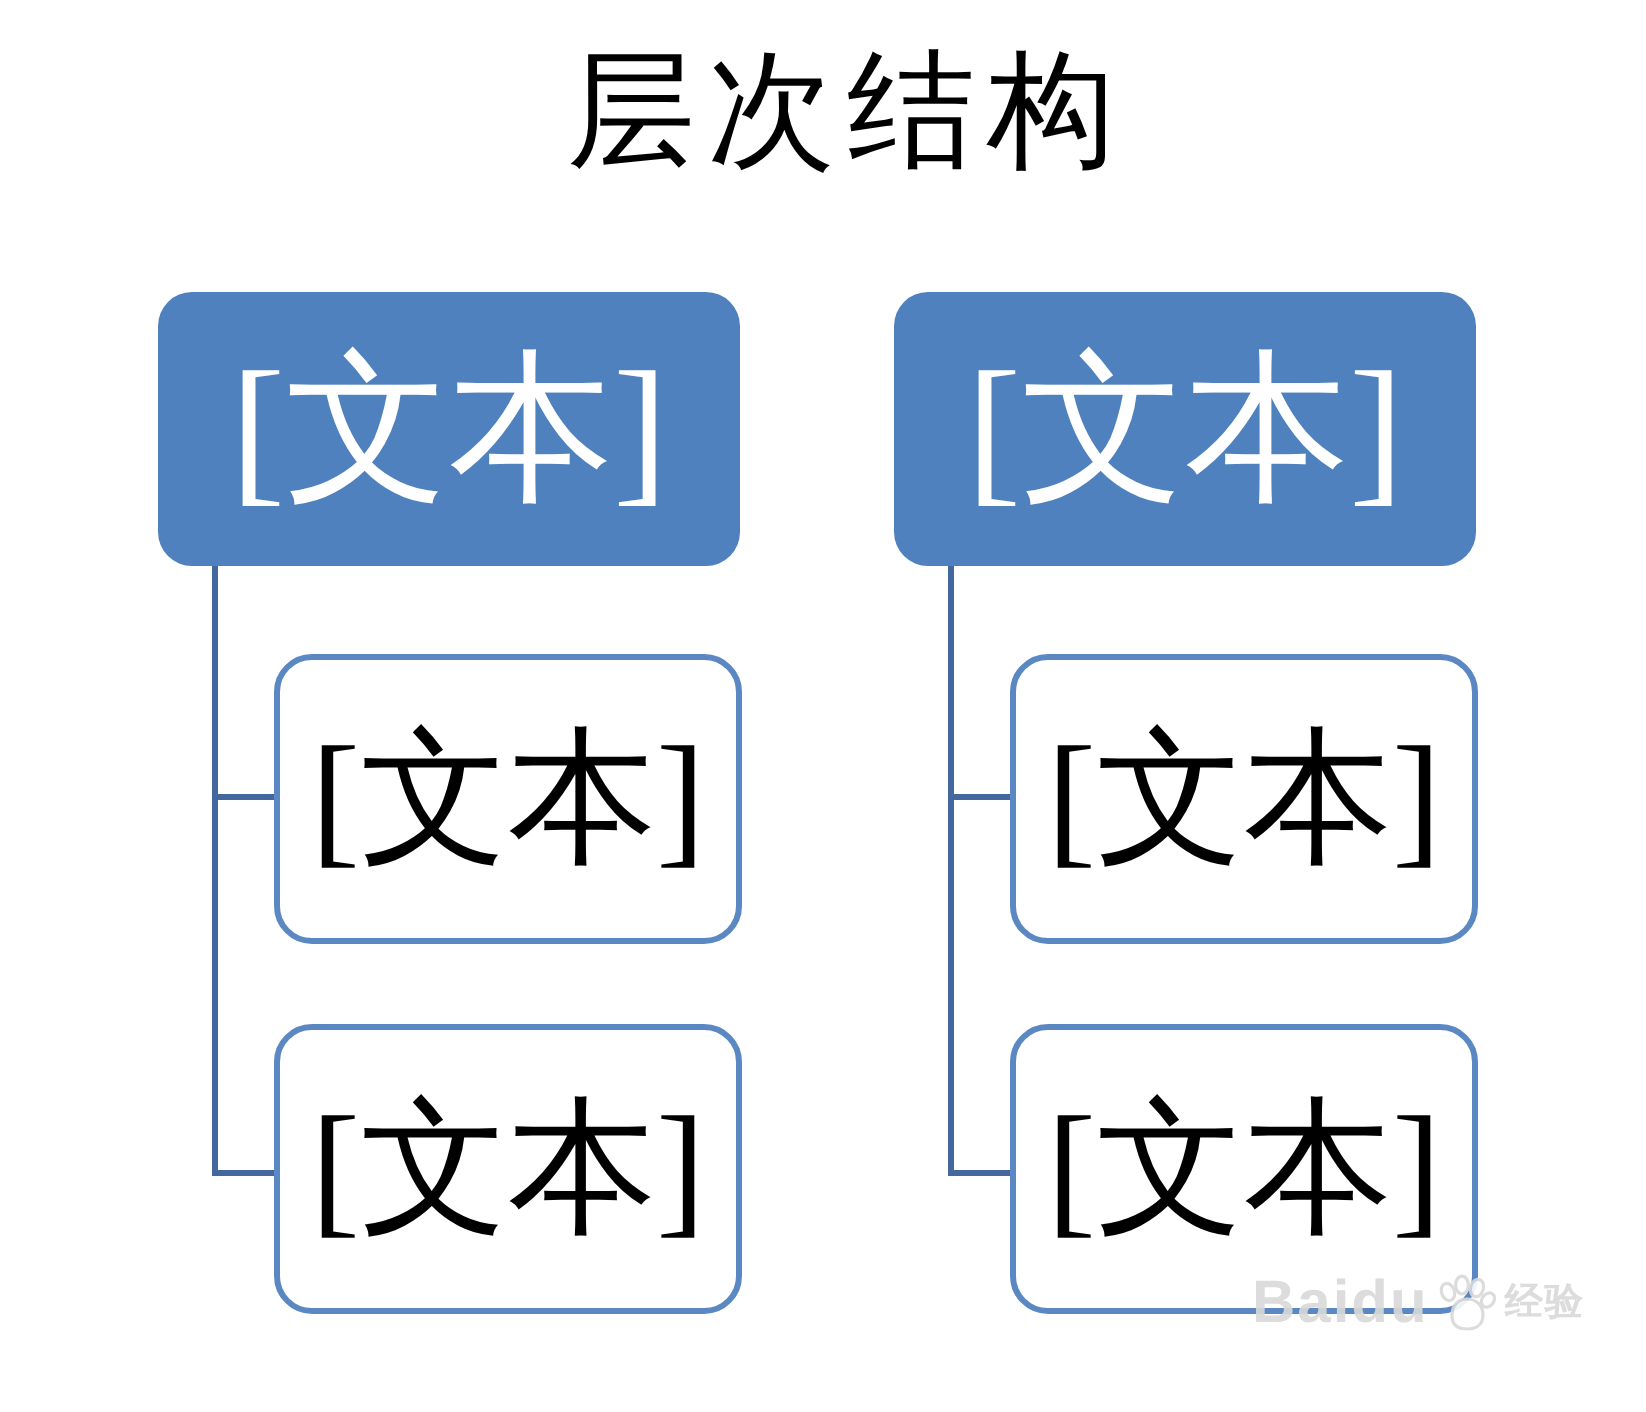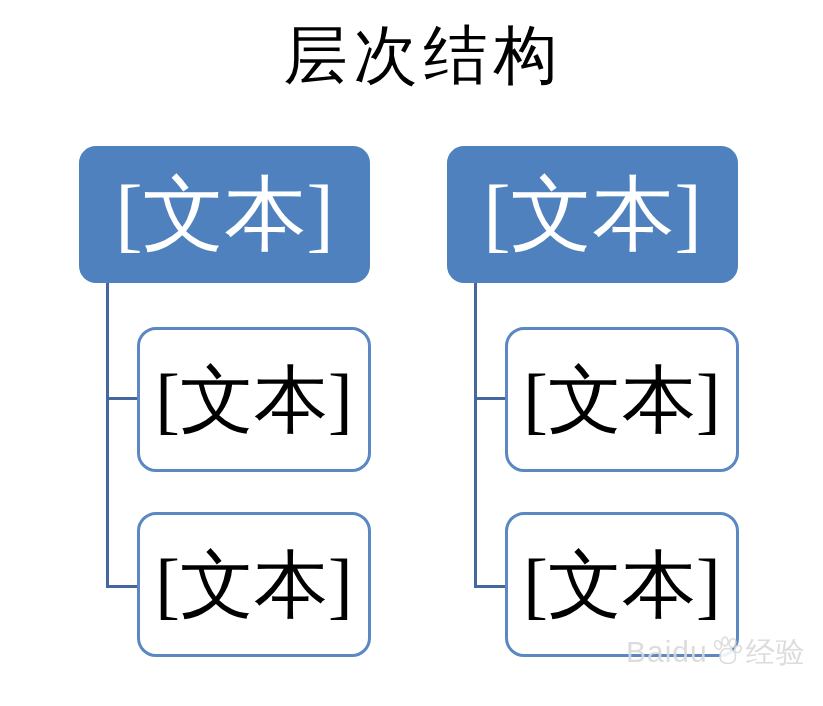--- a/index.html
+++ b/index.html
@@ -54,25 +54,25 @@
   }
   .hline.h1{ top:251px; }
   .hline.h2{ top:439px; }
 
   .watermark{
     position:absolute; left:626px; top:636px; width:190px;
     font-family:"Liberation Sans","DejaVu Sans",sans-serif;
     z-index:5; pointer-events:none; opacity:.9;
   }
   .wm-row1{
-    display:flex; align-items:flex-start; gap:2px;
-    color:var(--watermark-text); font-weight:normal;
+    display:flex; align-items:center; gap:2px;
+    color:var(--watermark-text); font-weight:bold;
     font-size:30px; line-height:32px; letter-spacing:1px;
   }
-  .wm-suffix{ font-size:29px; }
+  .wm-suffix{ font-size:19px; }
   .paw-icon{ width:34px; height:30px; flex:0 0 auto; }
   .wm-row2{
     color:var(--watermark-url); font-size:16px; line-height:20px;
     font-weight:bold; letter-spacing:.5px; margin-top:1px;
   }
 </style>
 </head>
 <body>
 
 <div class="canvas">

